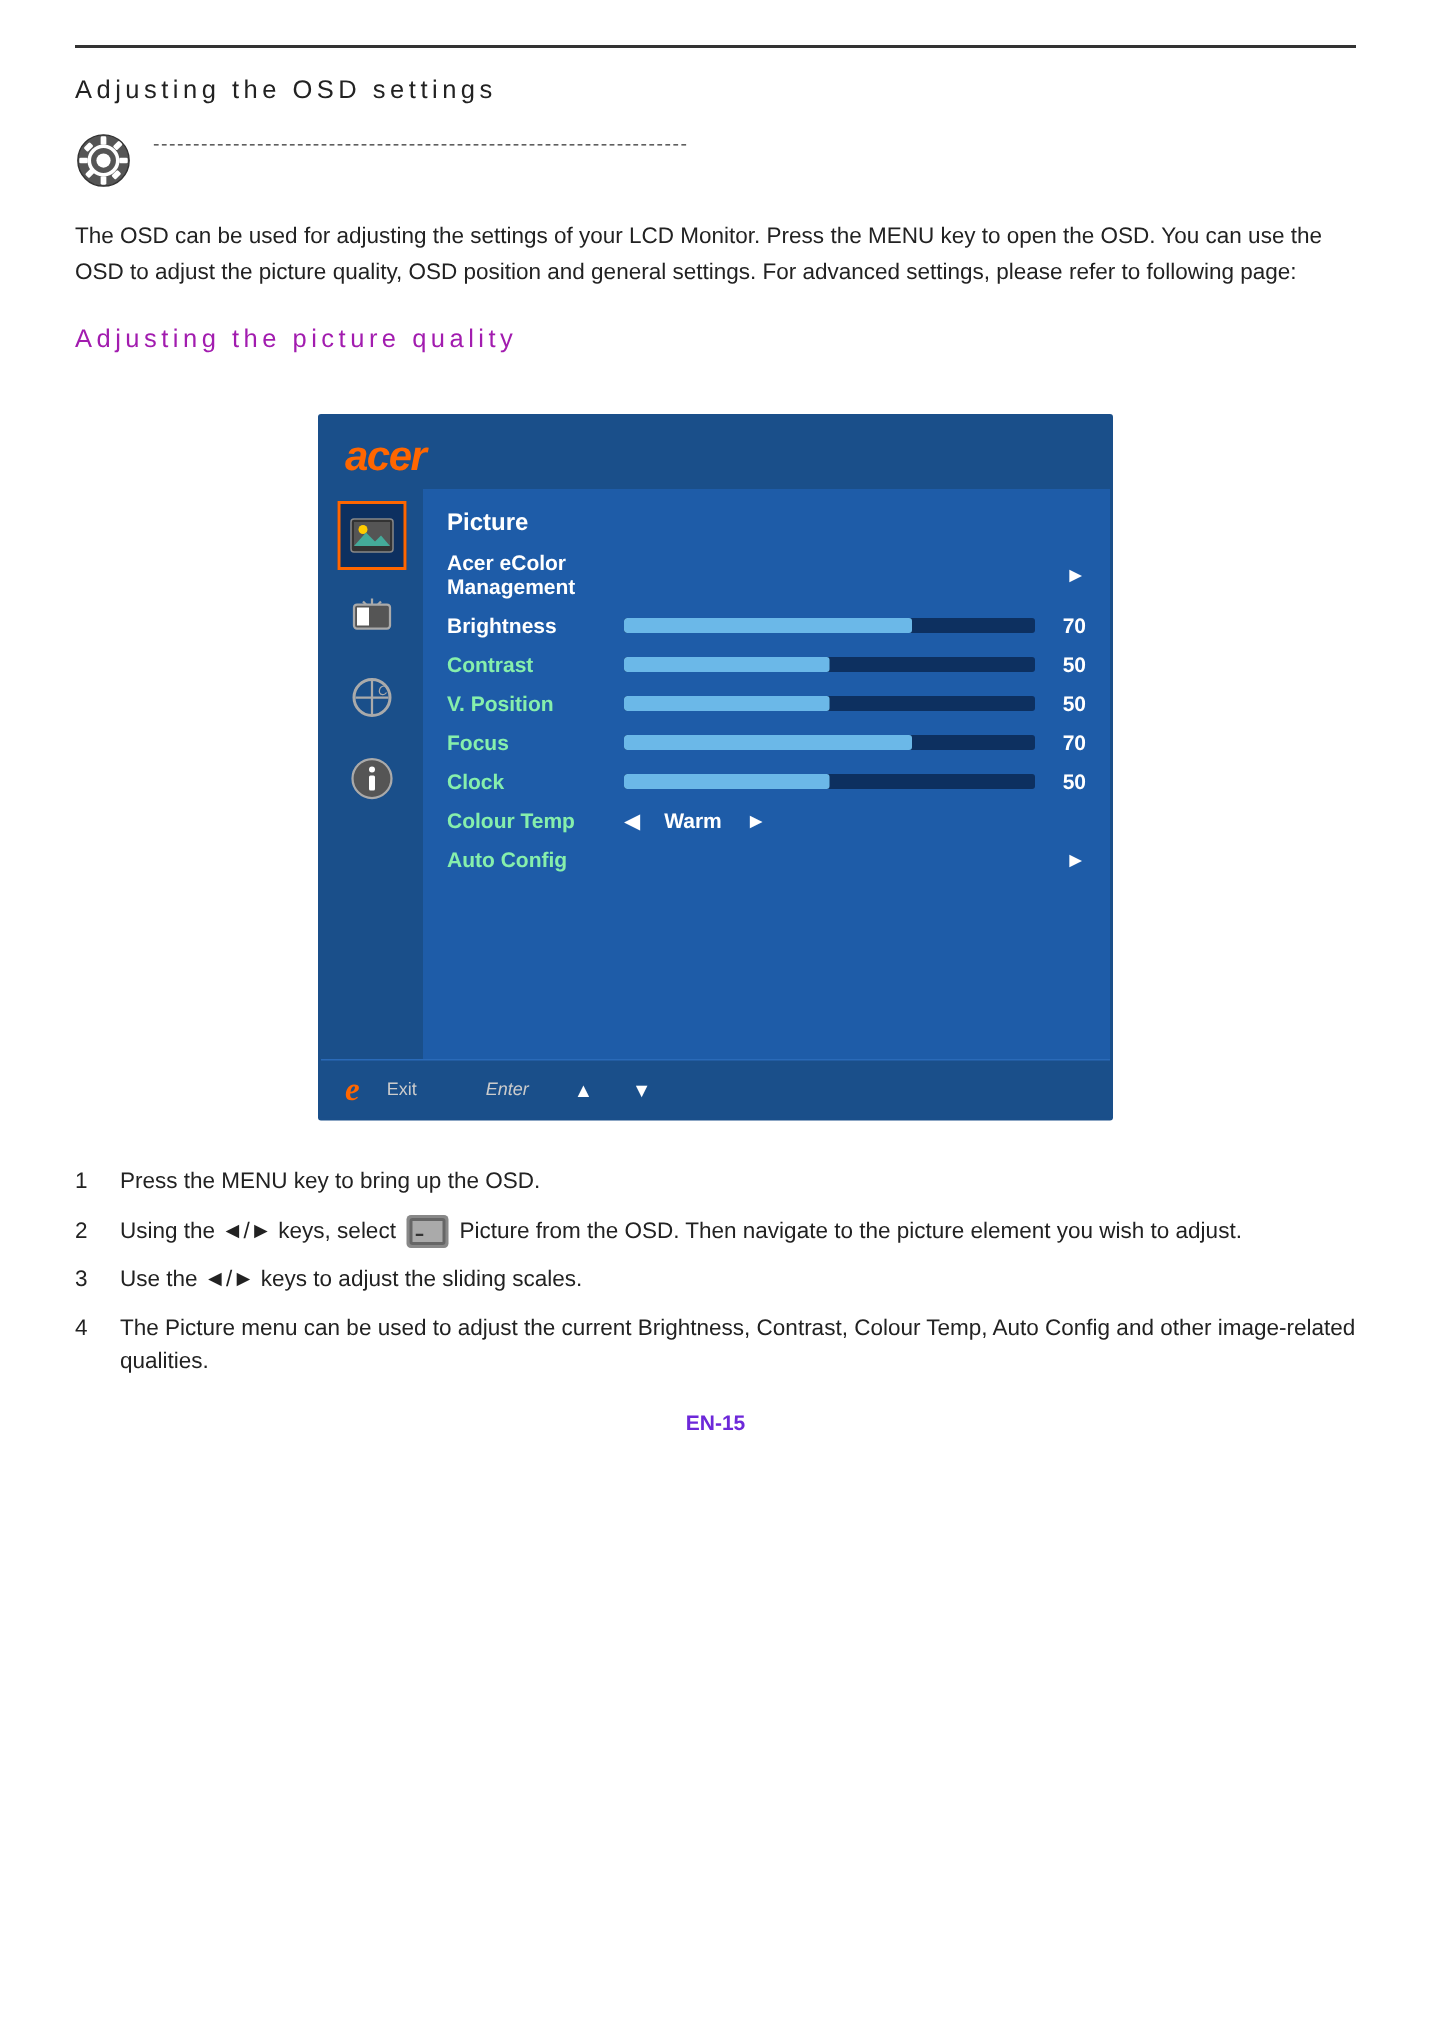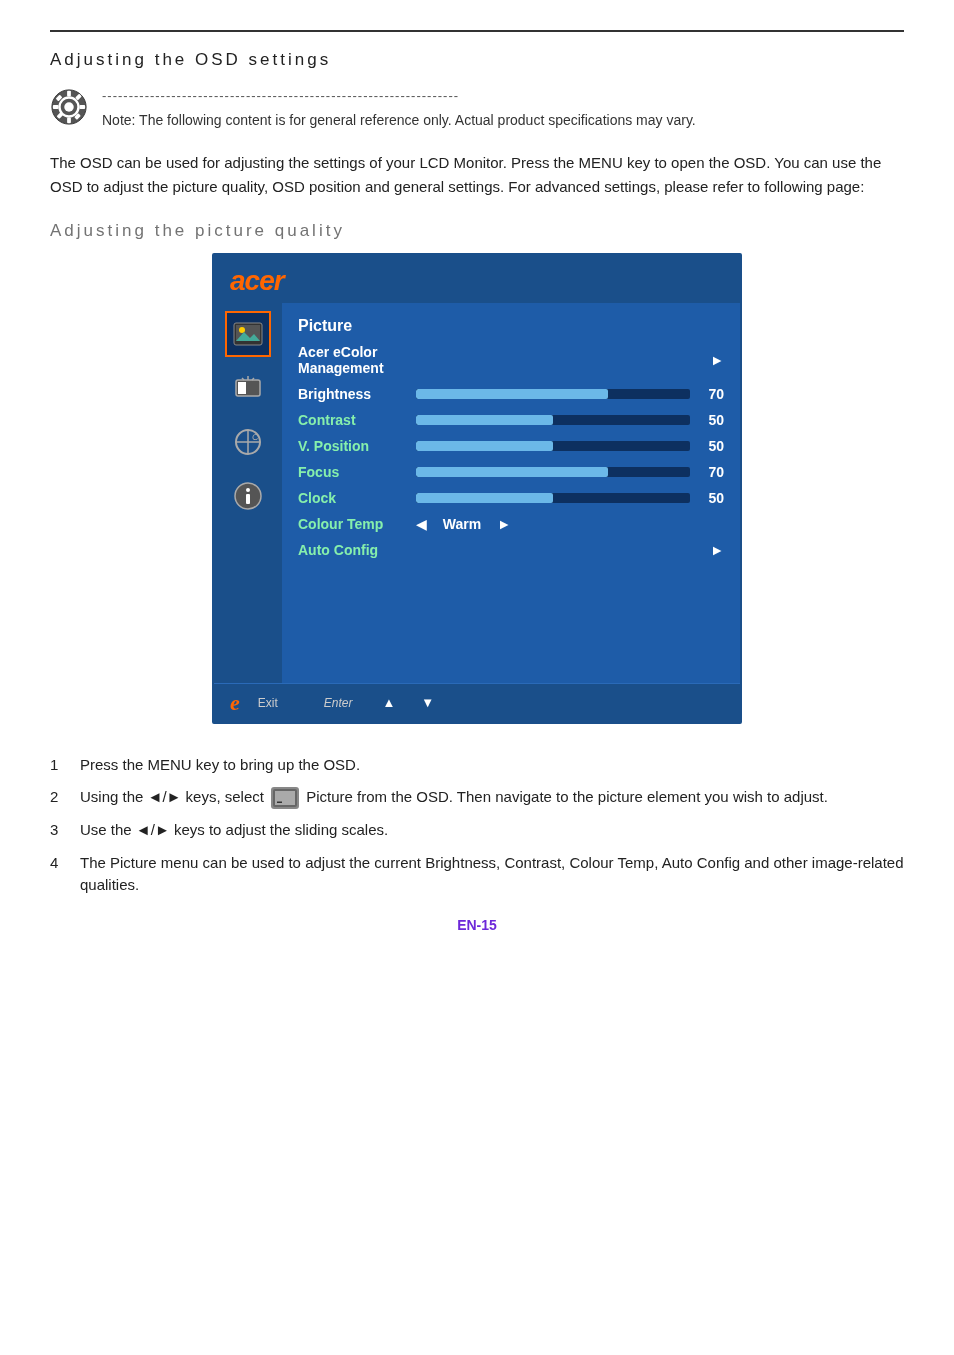--- a/index.html
+++ b/index.html
@@ -59,22 +59,22 @@
       font-size: 15px;
       line-height: 1.6;
       color: #222;
       margin-bottom: 22px;
     }
 
     .sub-title {
       font-size: 17px;
       font-weight: normal;
       letter-spacing: 3px;
-      color: #737373;
-      margin-bottom: 12px;
+      color: #a21caf;
+      margin-bottom: 40px;
     }
 
     
     .osd-container {
       background: #1a4f8a;
       border: 2px solid #1a4f8a;
       width: 530px;
       margin: 0 auto 30px auto;
       padding: 0;
       border-radius: 2px;
@@ -280,21 +280,20 @@
       <rect x="3" y="18" width="6" height="4" rx="1" fill="#fff"></rect>
       <rect x="31" y="18" width="6" height="4" rx="1" fill="#fff"></rect>
       <rect x="7.5" y="7.5" width="4" height="6" rx="1" fill="#fff" transform="rotate(45 9.5 10.5)"></rect>
       <rect x="27" y="27" width="4" height="6" rx="1" fill="#fff" transform="rotate(45 29 30)"></rect>
       <rect x="7.5" y="27" width="6" height="4" rx="1" fill="#fff" transform="rotate(-45 10.5 29)"></rect>
       <rect x="27" y="7.5" width="6" height="4" rx="1" fill="#fff" transform="rotate(-45 30 9.5)"></rect>
     </svg>
   </div>
   <div class="note-content">
     <span class="note-dashes">-------------------------------------------------------------------</span>
-    <span>Note: The following content is for general reference only. Actual product specifications may vary.</span>
   </div>
 </div>
 
 <p class="body-text">The OSD can be used for adjusting the settings of your LCD Monitor. Press the MENU key to open the OSD. You can use the OSD to adjust the picture quality, OSD position and general settings. For advanced settings, please refer to following page:</p>
 
 <h2 class="sub-title">Adjusting  the  picture  quality</h2>
 
 <div class="osd-container">
   <div class="osd-header">
     <span class="acer-logo">acer</span>

